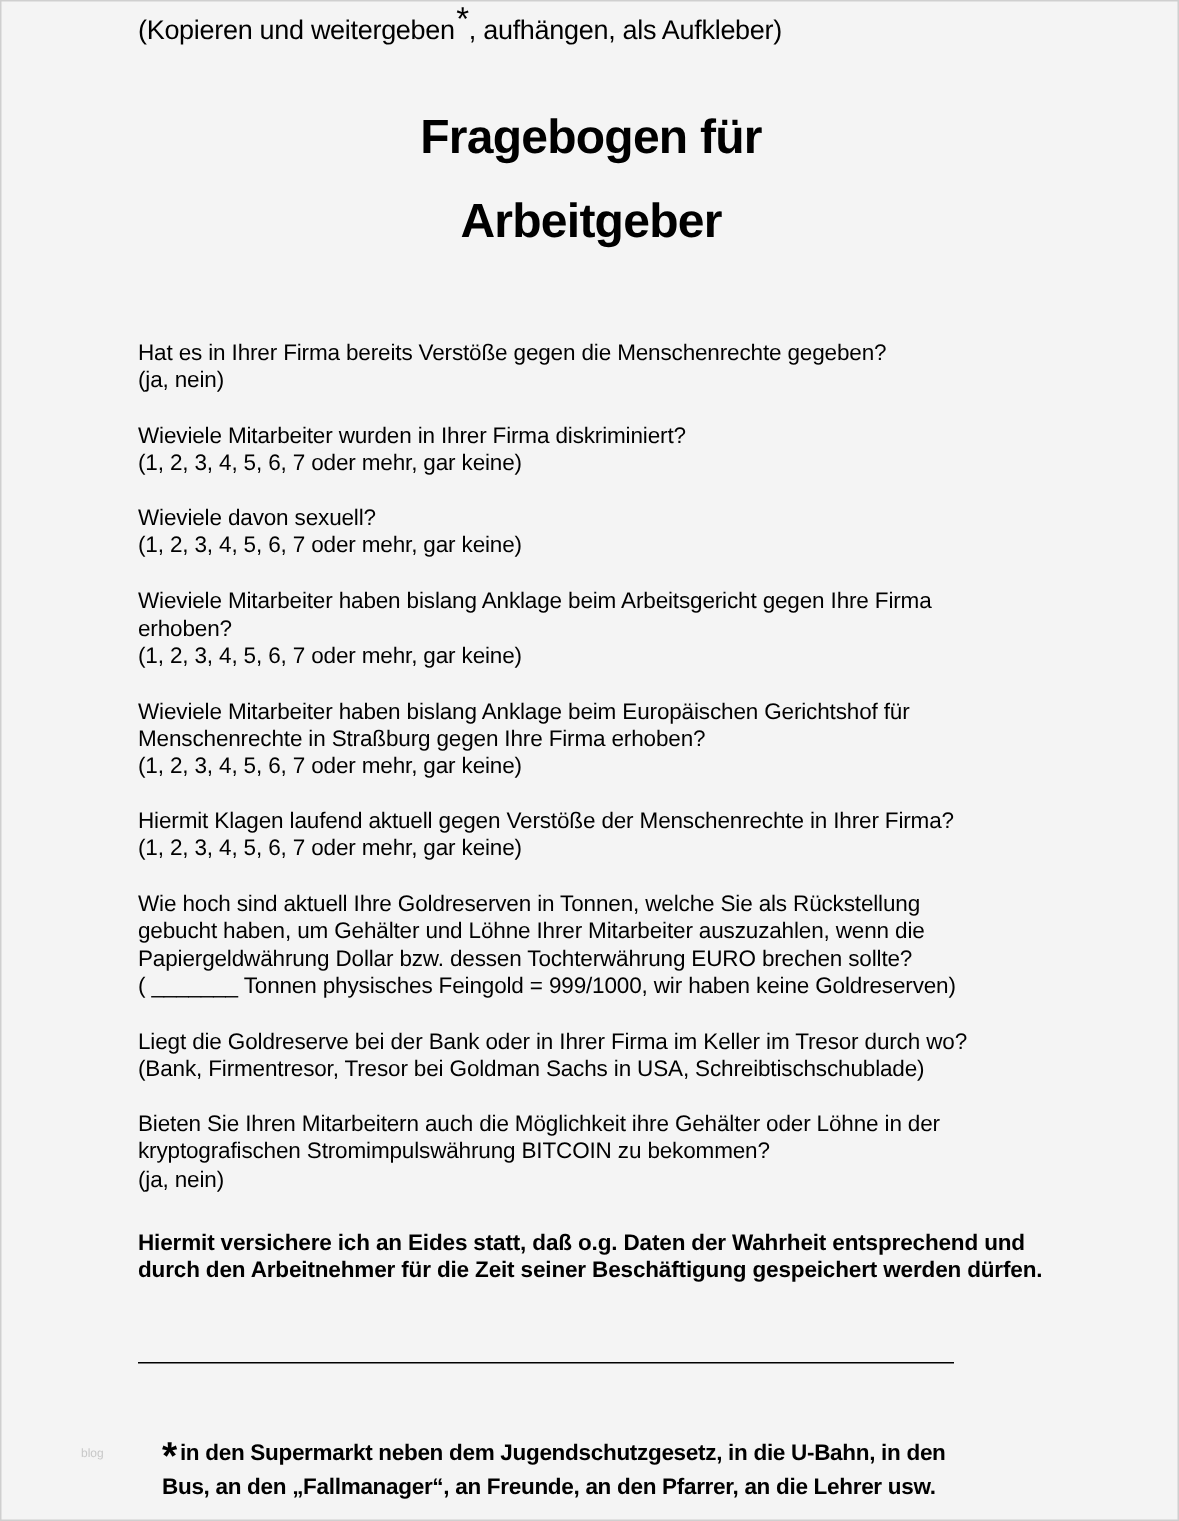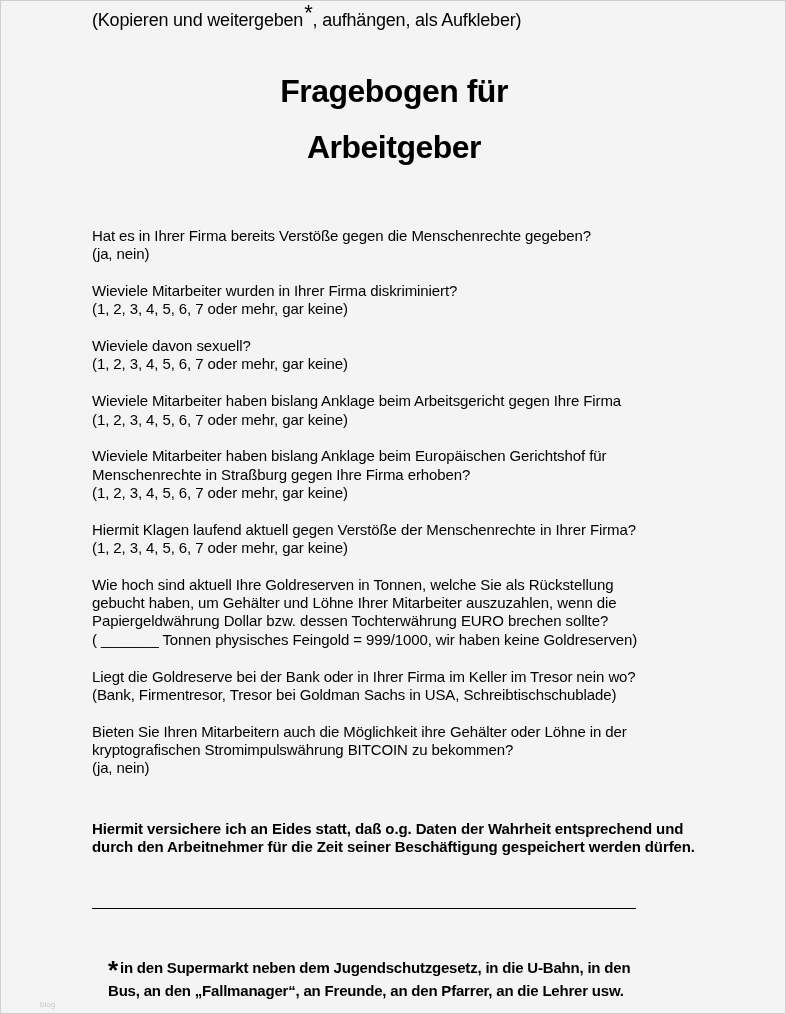--- a/index.html
+++ b/index.html
@@ -66,25 +66,24 @@
     .declaration p { margin: 0; }
     .signature-line {
       position: absolute;
       left: 91px;
       top: 907px;
       width: 544px;
       border-bottom: 1.2px solid #000;
     }
     .watermark {
       position: absolute;
-      left: 39px;
+      left: 53px;
       top: 963px;
       font-size: 8px;
       color: #c8c8c8;
-      margin-top: 36px;
     }
     .footnote {
       position: absolute;
       left: 107px;
       top: 952px;
       width: 600px;
       font-weight: bold;
       font-size: 15px;
       line-height: 23px;
       letter-spacing: -0.2px;
@@ -118,39 +117,40 @@
   <div class="q">
     <p>Wieviele Mitarbeiter wurden in Ihrer Firma diskriminiert?</p>
     <p>(1, 2, 3, 4, 5, 6, 7 oder mehr, gar keine)</p>
   </div>
   <div class="q">
     <p>Wieviele davon sexuell?</p>
     <p>(1, 2, 3, 4, 5, 6, 7 oder mehr, gar keine)</p>
   </div>
   <div class="q">
     <p>Wieviele Mitarbeiter haben bislang Anklage beim Arbeitsgericht gegen Ihre Firma</p>
+    <p>erhoben?</p>
     <p>(1, 2, 3, 4, 5, 6, 7 oder mehr, gar keine)</p>
   </div>
   <div class="q">
     <p>Wieviele Mitarbeiter haben bislang Anklage beim Europäischen Gerichtshof für</p>
     <p>Menschenrechte in Straßburg gegen Ihre Firma erhoben?</p>
     <p>(1, 2, 3, 4, 5, 6, 7 oder mehr, gar keine)</p>
   </div>
   <div class="q">
     <p>Hiermit Klagen laufend aktuell gegen Verstöße der Menschenrechte in Ihrer Firma?</p>
     <p>(1, 2, 3, 4, 5, 6, 7 oder mehr, gar keine)</p>
   </div>
   <div class="q">
     <p>Wie hoch sind aktuell Ihre Goldreserven in Tonnen, welche Sie als Rückstellung</p>
     <p>gebucht haben, um Gehälter und Löhne Ihrer Mitarbeiter auszuzahlen, wenn die</p>
     <p>Papiergeldwährung Dollar bzw. dessen Tochterwährung EURO brechen sollte?</p>
     <p>( _______ Tonnen physisches Feingold = 999/1000, wir haben keine Goldreserven)</p>
   </div>
   <div class="q">
-    <p>Liegt die Goldreserve bei der Bank oder in Ihrer Firma im Keller im Tresor nein wo?</p>
+    <p>Liegt die Goldreserve bei der Bank oder in Ihrer Firma im Keller im Tresor durch wo?</p>
     <p>(Bank, Firmentresor, Tresor bei Goldman Sachs in USA, Schreibtischschublade)</p>
   </div>
   <div class="q">
     <p>Bieten Sie Ihren Mitarbeitern auch die Möglichkeit ihre Gehälter oder Löhne in der</p>
     <p>kryptografischen Stromimpulswährung BITCOIN zu bekommen?</p>
     <p>(ja, nein)</p>
   </div>
 </div>
 
 <div class="declaration">

